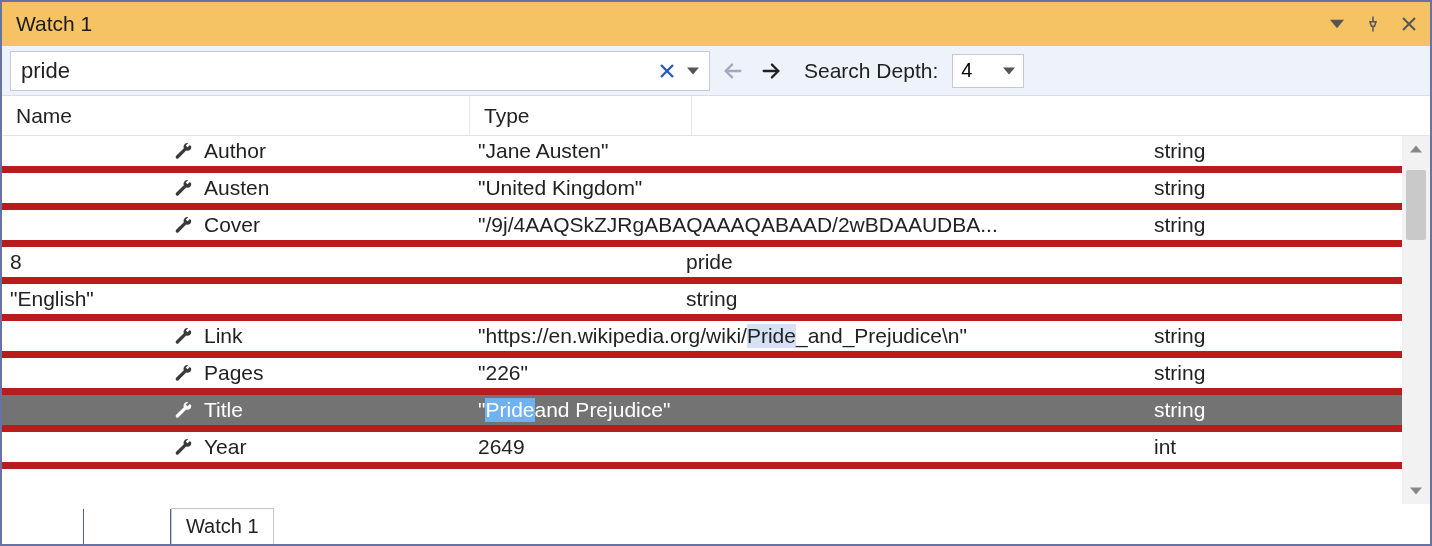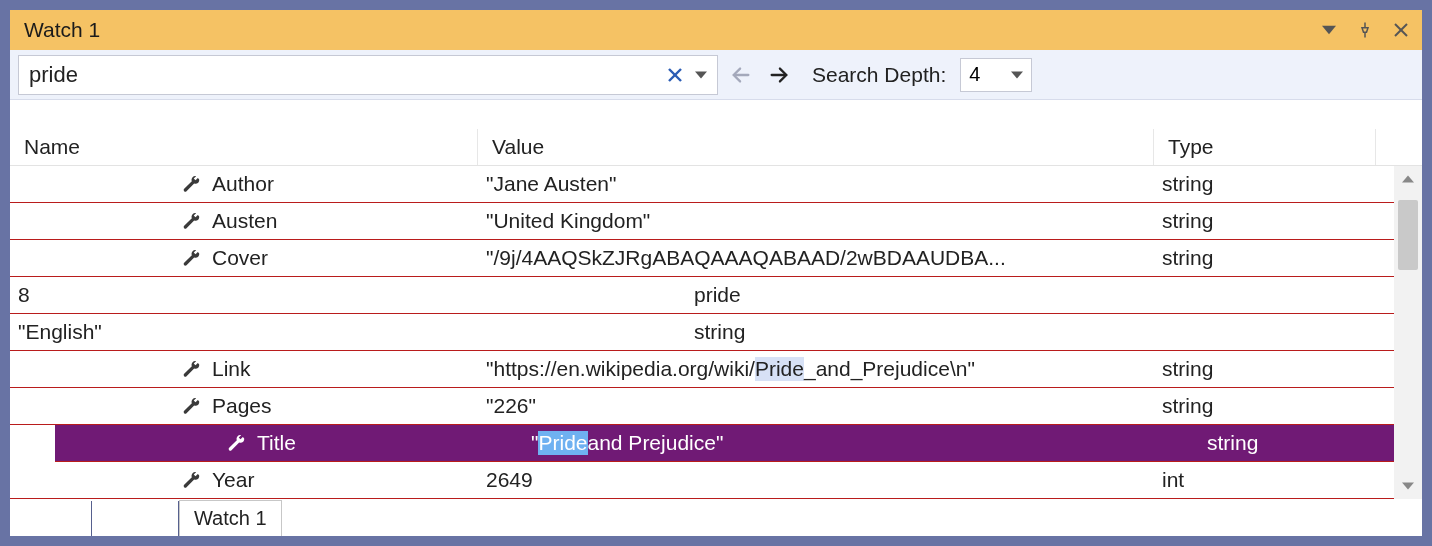--- a/index.html
+++ b/index.html
@@ -7,21 +7,21 @@
     width: 1432px;
     height: 546px;
     font-family: "Segoe UI", Tahoma, sans-serif;
     font-size: 20px;
     background: #6873a4;
     overflow: hidden;
   }
   .frame {
     position: absolute;
     inset: 0;
-    padding: 10px;
+    padding: 2px;
   }
   .panel {
     position: relative;
     width: 100%;
     height: 100%;
     background: #fff;
     display: flex;
     flex-direction: column;
   }
 
@@ -96,43 +96,42 @@
   }
 
   
   .gridheader {
     display:flex;
     height:40px;
     border-bottom:1px solid #e3e3e3;
     font-size:21px;
     color:#222;
     background:#fff;
-    margin-top:29px;
   }
   .gridheader .col {
     display:flex;align-items:center;
     padding-left:14px;
     border-right:1px solid #e7e7e7;
   }
   .col-name  { width: 468px; }
   .col-value { width: 676px; }
   .col-type  { width: 222px; border-right:none; }
   .row {
     display:flex;
     height:37px;
     align-items:center;
     font-size:21px;
     color:#222;
-    border-bottom:1px solid #b91c1c;
+    border-bottom:7px solid #b91c1c;
   }
   .row .c { display:flex; align-items:center; overflow:hidden; white-space:nowrap; }
   .row .cname  { width:468px; padding-left:170px; gap:10px; }
   .row .cvalue { width:676px; padding-left:8px; }
   .row .ctype  { width:222px; padding-left:8px; }
-  .row.selected { background:#701a75; color:#fff;margin-left:45px; }
+  .row.selected { background:#737373; color:#fff; }
   .row.selected .wrench { color:#fff; }
   .wrench {
     width:22px;height:22px;
     display:inline-flex;align-items:center;justify-content:center;
     color:#3a3a3a;
     flex:0 0 22px;
   }
   .hl { background:#d7e1f6; }
   .row.selected .hl { background:#6fb1f1; color:#fff; }
 
@@ -235,21 +234,20 @@
       <div class="depthselect">
         <span>4</span>
         <svg width="12" height="12" viewBox="0 0 10 10">
             <path d="M0 2 L10 2 L5 8 Z" fill="#555"></path>
           </svg>
       </div>
     </div>
 
     <div class="gridheader">
       <div class="col col-name">Name</div>
-      <div class="col col-value">Value</div>
       <div class="col col-type">Type</div>
     </div>
 
     <div class="gridwrap">
       <div class="gridinner" id="grid-body">
           <div class="row">
             <div class="c cname">
               <span class="wrench">
                 <svg width="20" height="20" viewBox="0 0 24 24">
                   <path d="M21.7 6.3c.4 1.5 0 3.1-1.1 4.2-1.3 1.3-3.2 1.6-4.8.9l-9.2 9.2c-.8.8-2 .8-2.8 0s-.8-2 0-2.8l9.2-9.2c-.7-1.6-.4-3.5.9-4.8 1.1-1.1 2.7-1.5 4.2-1.1l-2.8 2.8 2.1 2.1 2.8-2.8z" fill="currentColor"></path>

